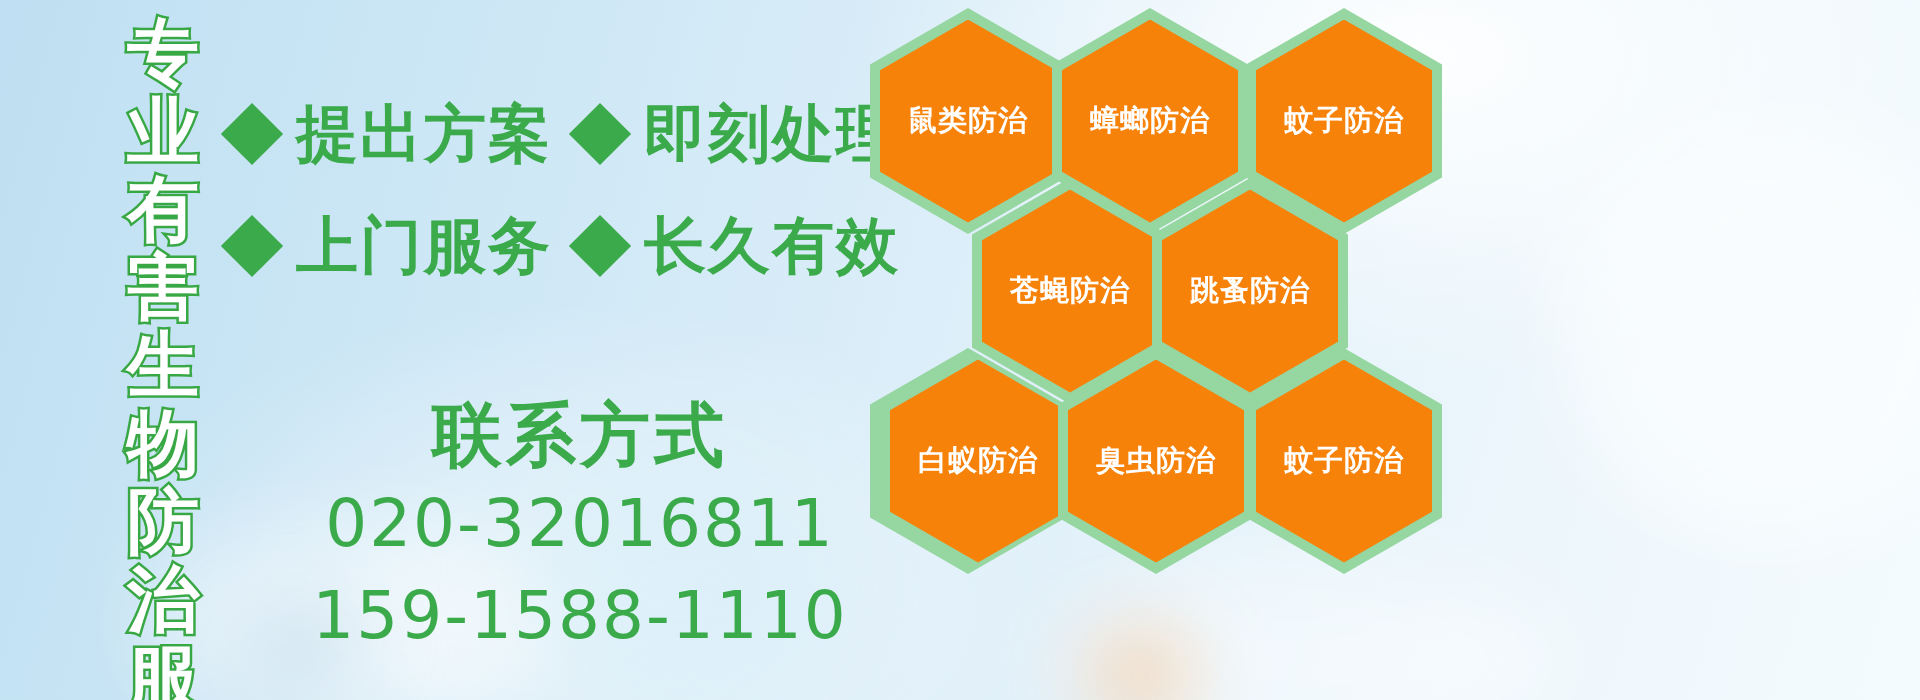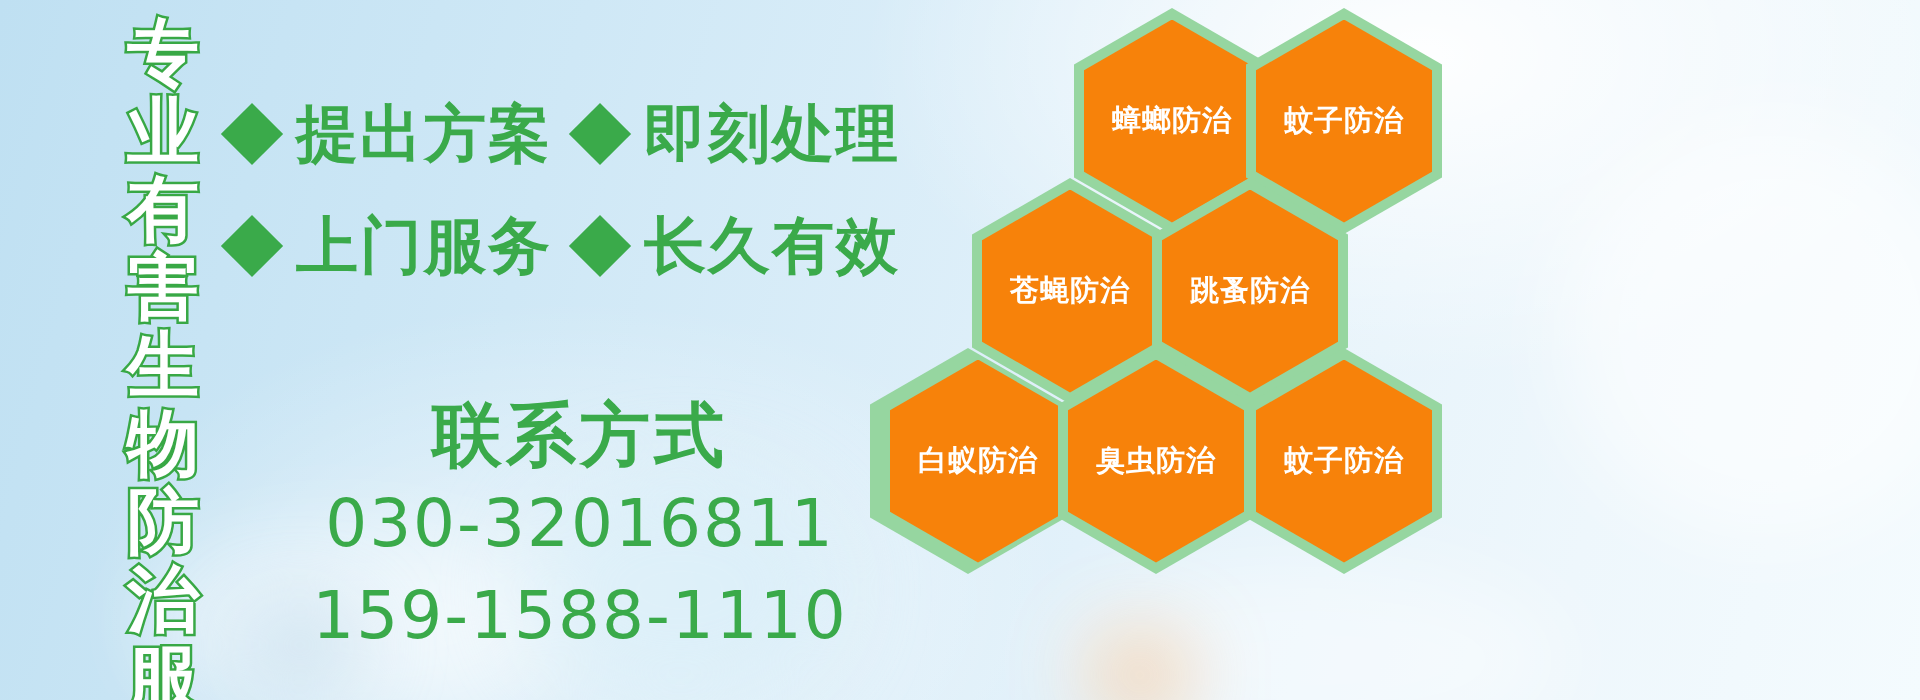--- a/index.html
+++ b/index.html
@@ -150,21 +150,21 @@
     font-size: 29px;
     font-weight: bold;
     color: #ffffff;
     letter-spacing: 1px;
     white-space: nowrap;
     text-align: center;
     font-family: "DejaVu Sans", "Liberation Sans", sans-serif;
   }
 
   .hex-r1c1 { left: 8px;   top: 8px;   }
-  .hex-r1c2 { left: 212px; top: 8px;   }
+  .hex-r1c2 { left: 190px; top: 8px;   }
   .hex-r1c3 { left: 384px; top: 8px;   }
   .hex-r2c1 { left: 102px; top: 178px; margin-left: 8px; }
   .hex-r2c2 { left: 290px; top: 178px; }
   .hex-r3c1 { left: 8px;   top: 348px; justify-content: flex-end; }
   .hex-r3c2 { left: 196px; top: 348px; }
   .hex-r3c3 { left: 384px; top: 348px; }
 </style>
 </head>
 <body>
 
@@ -200,26 +200,31 @@
     <div class="feature-row">
       <span class="bullet-diamond"></span>
       <span class="feature-text">上门服务</span>
       <span class="bullet-diamond"></span>
       <span class="feature-text">长久有效</span>
     </div>
   </div>
 
   <div id="contact">
     <div id="contact-label">联系方式</div>
-    <div class="contact-phone">030-32016811</div>
+    <div class="contact-phone">020-32016811</div>
     <div class="contact-phone">159-1588-1110</div>
   </div>
 
   <div id="hex-grid">
 
+    <div class="hex hex-r1c1">
+      <div class="hex-inner">
+        <span class="hex-label">鼠类防治</span>
+      </div>
+    </div>
 
     <div class="hex hex-r1c2">
       <div class="hex-inner">
         <span class="hex-label">蟑螂防治</span>
       </div>
     </div>
 
     <div class="hex hex-r1c3">
       <div class="hex-inner">
         <span class="hex-label">蚊子防治</span>

